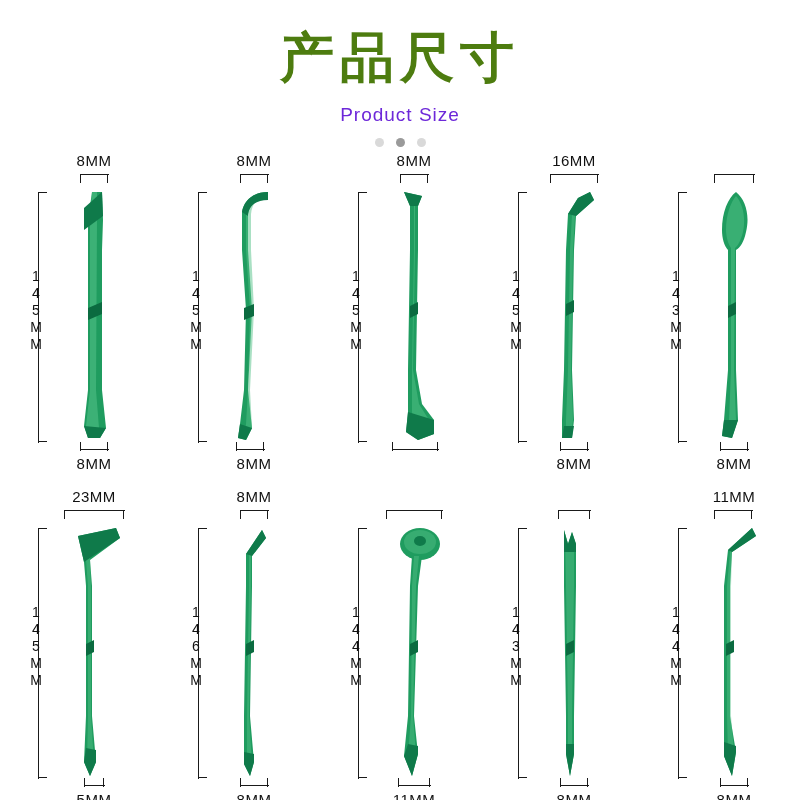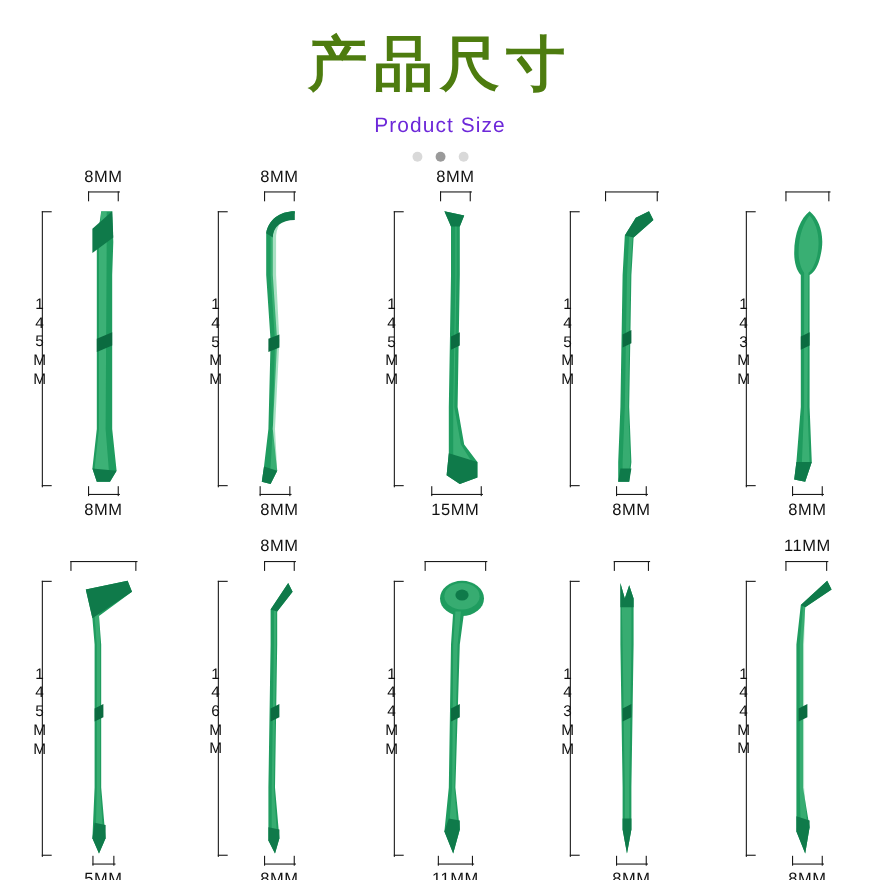--- a/index.html
+++ b/index.html
@@ -214,24 +214,24 @@
         <div class="tool">
           <svg width="110" height="252" viewBox="0 0 110 252">
             <path d="M22 2 L40 6 L36 16 L36 60 L34 180 L40 214 L52 230 L52 244 L36 250 L24 242 L26 222 L26 180 L28 60 L28 16 Z" fill="#1f9c5f"></path>
             <path d="M24 4 L36 7 L33 16 L33 60 L31 180 L37 214 L47 230 L47 242 L38 246 L31 242 L30 222 L30 180 L32 60 L32 16 Z" fill="#54c288" opacity="0.5"></path>
             <path d="M22 2 L40 6 L36 16 L28 16 Z" fill="#0f7a4a"></path>
             <path d="M26 222 L52 230 L52 244 L36 250 L24 242 Z" fill="#0f7a4a"></path>
             <path d="M28 116 L36 112 L36 124 L28 128 Z" fill="#0b6b40"></path>
           </svg>
         </div>
         <div class="hcal bottom" style="left:58px; width:44px;"></div>
-        <div class="bottom-label">15MM</div>
-      </div>
-
-      <div class="cell">
+      </div>
+
+      <div class="cell">
+        <div class="top-label">16MM</div>
         <div class="hcal top" style="left:56px; width:46px;"></div>
         <div class="vcal"></div>
         <div class="vlen">145MM</div>
         <div class="tool">
           <svg width="110" height="252" viewBox="0 0 110 252">
             <path d="M48 2 L52 10 L34 26 L32 60 L30 180 L32 230 L30 248 L20 248 L20 230 L22 180 L24 60 L26 24 L36 8 Z" fill="#1f9c5f"></path>
             <path d="M48 4 L50 10 L33 26 L31 60 L29 180 L31 230 L29 246 L24 246 L24 230 L26 180 L28 60 L30 24 L40 8 Z" fill="#54c288" opacity="0.45"></path>
             <path d="M36 8 L48 2 L52 10 L34 26 L26 24 Z" fill="#0f7a4a"></path>
             <path d="M22 236 L32 236 L30 248 L20 248 Z" fill="#0f7a4a"></path>
             <path d="M24 114 L32 110 L32 122 L24 126 Z" fill="#0b6b40"></path>
@@ -255,20 +255,21 @@
         </div>
         <div class="hcal bottom" style="left:66px; width:26px;"></div>
         <div class="bottom-label">8MM</div>
       </div>
 
     </div>
 
     <div class="row r2">
 
       <div class="cell">
+        <div class="top-label">23MM</div>
         <div class="hcal top" style="left:50px; width:58px;"></div>
         <div class="vcal"></div>
         <div class="vlen">145MM</div>
         <div class="tool">
           <svg width="110" height="252" viewBox="0 0 110 252">
             <path d="M16 10 L54 2 L58 12 L28 34 L30 60 L30 190 L34 236 L28 250 L22 236 L24 190 L24 60 L22 36 Z" fill="#1f9c5f"></path>
             <path d="M20 12 L50 5 L53 12 L28 32 L29 60 L29 190 L32 236 L28 246 L25 236 L26 190 L26 60 L24 34 Z" fill="#54c288" opacity="0.45"></path>
             <path d="M16 10 L54 2 L58 12 L22 36 Z" fill="#0f7a4a"></path>
             <path d="M24 222 L34 224 L34 236 L28 250 L22 236 Z" fill="#0f7a4a"></path>
             <path d="M24 118 L32 114 L32 126 L24 130 Z" fill="#0b6b40"></path>

